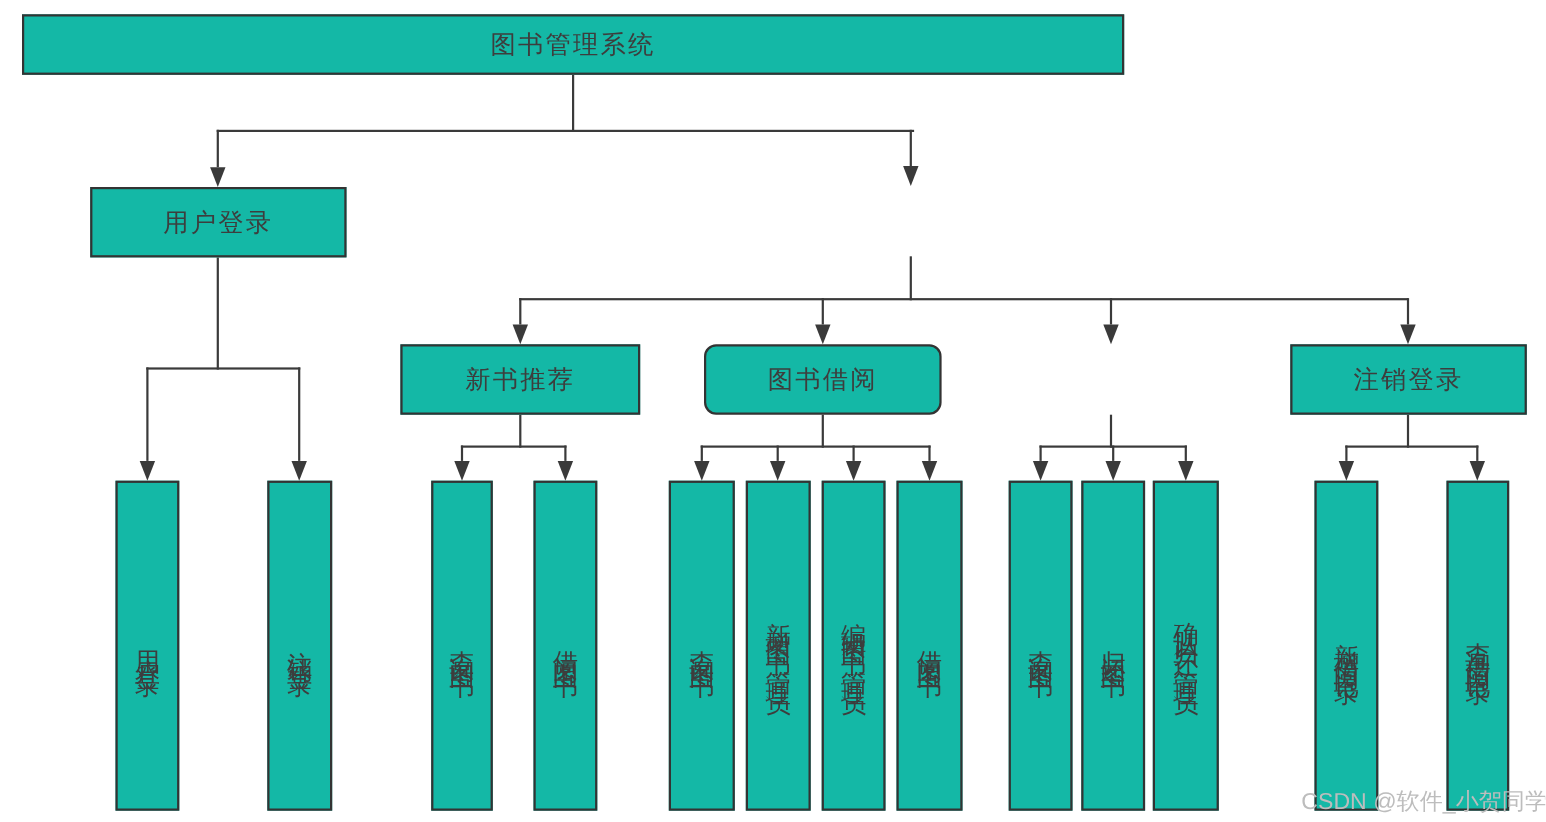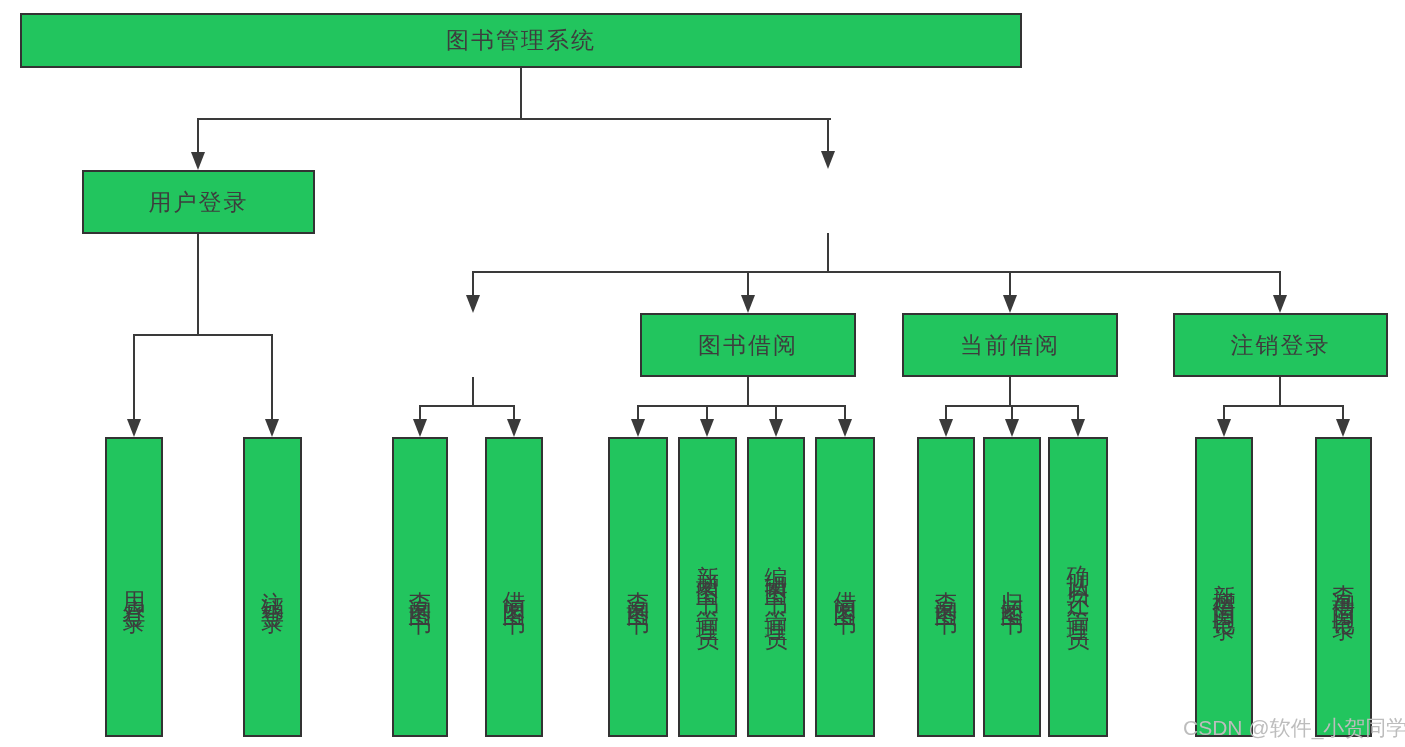--- a/index.html
+++ b/index.html
@@ -10,21 +10,21 @@
     --background:#ffffff;
   }
   html,body{margin:0;padding:0;background:var(--background);}
   body{font-family:"Liberation Sans","DejaVu Sans",sans-serif;}
   #stage{
     position:relative;width:1405px;height:747px;
     background:var(--background);overflow:hidden;
   }
   .box{
     position:absolute;box-sizing:border-box;
-    border:2px solid var(--border);background:#22c55e;
+    border:2px solid var(--border);background:#14b8a6;
     display:flex;align-items:center;justify-content:center;
     color:var(--text);
   }
   .hlabel{font-size:23px;letter-spacing:2px;white-space:nowrap;}
   .vlabel{
     writing-mode:vertical-rl;text-orientation:mixed;
     font-size:23px;line-height:1;white-space:nowrap;
   }
   .v4{letter-spacing:7px;}
   .v6{letter-spacing:7px;}
@@ -120,25 +120,25 @@
   </div>
 
   <div class="box" style="left:20px;top:13px;width:1002px;height:55px;">
     <span class="hlabel">图书管理系统</span>
   </div>
 
   <div class="box" style="left:82px;top:170px;width:233px;height:64px;">
     <span class="hlabel">用户登录</span>
   </div>
 
-  <div class="box" style="left:640px;top:313px;width:216px;height:64px;">
+  <div class="box" style="left:364px;top:313px;width:218px;height:64px;">
+    <span class="hlabel">新书推荐</span>
+  </div>
+  <div class="box" style="left:640px;top:313px;width:216px;height:64px;border-radius:11px;">
     <span class="hlabel">图书借阅</span>
-  </div>
-  <div class="box" style="left:902px;top:313px;width:216px;height:64px;">
-    <span class="hlabel">当前借阅</span>
   </div>
   <div class="box" style="left:1173px;top:313px;width:215px;height:64px;">
     <span class="hlabel">注销登录</span>
   </div>
 
   <div class="box" style="left:105px;top:437px;width:58px;height:300px;">
     <span class="vlabel v4">用户登录</span>
   </div>
   <div class="box" style="left:243px;top:437px;width:59px;height:300px;">
     <span class="vlabel v4">注销登录</span>

